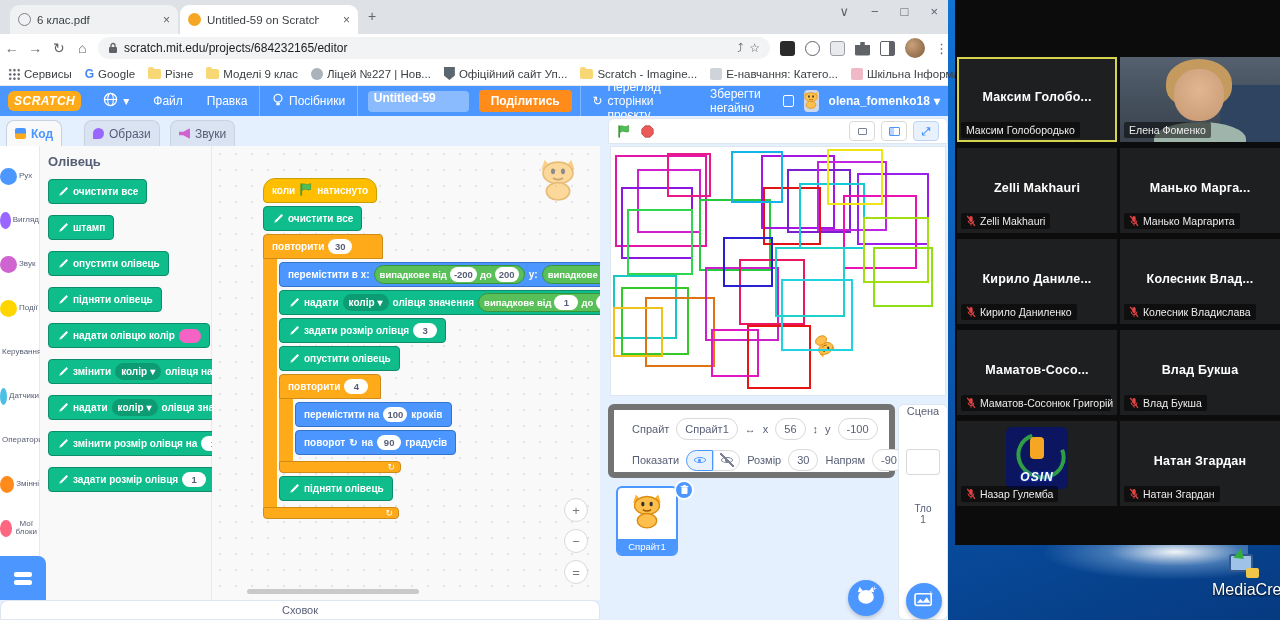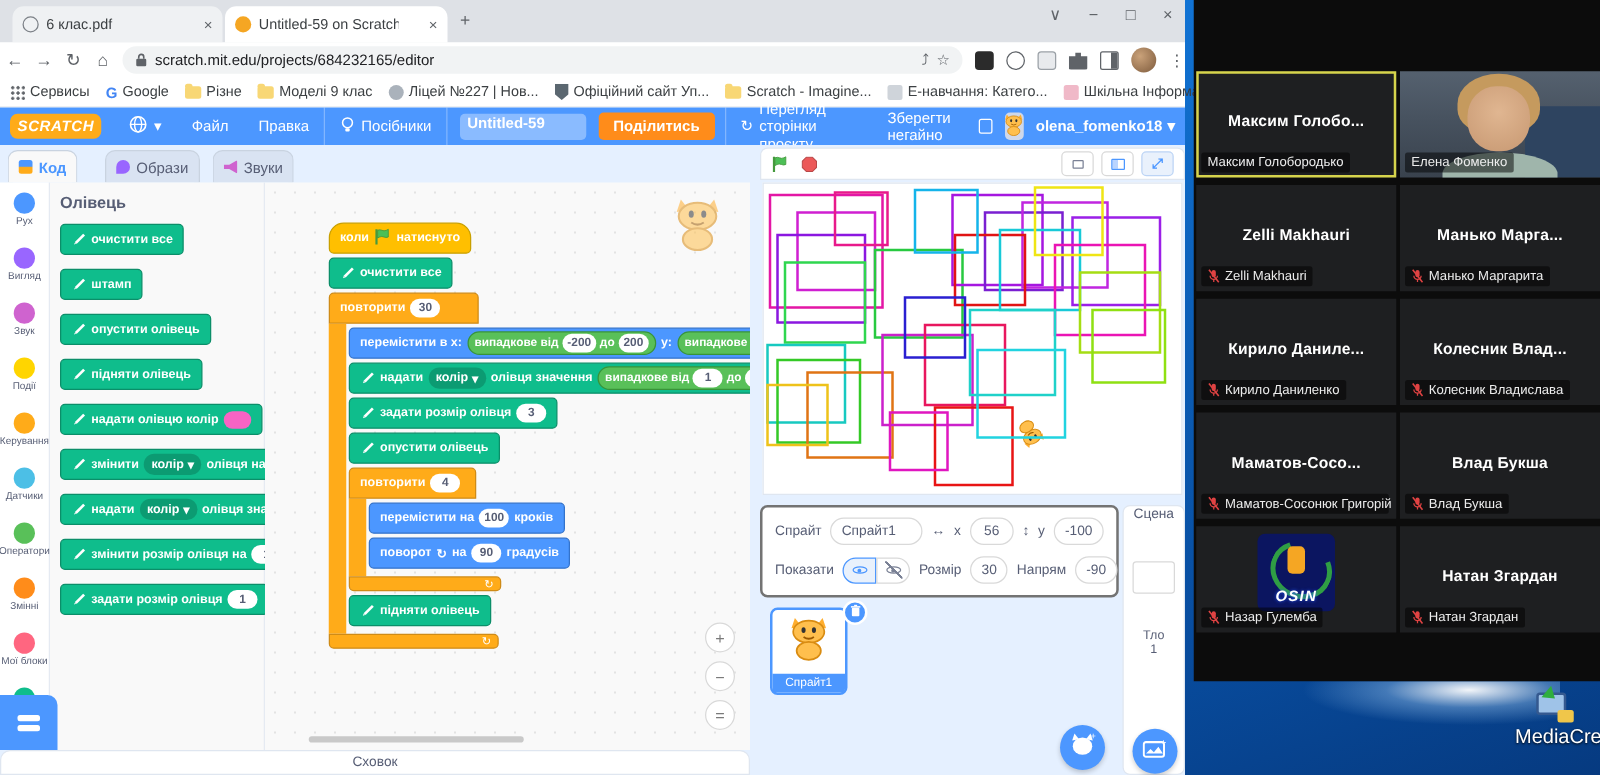--- a/index.html
+++ b/index.html
@@ -68,21 +68,21 @@
   
   #editor { position:absolute; left:0; top:116px; width:948px; height:504px; background:#e5f0ff; }
   .etab { position:absolute; top:4px; height:26px; border-radius:8px 8px 0 0; display:flex; align-items:center; gap:5px; padding:0 8px; font-size:12px; color:#575e75; background:#d9e3f2; border:1px solid #c9d3e0; border-bottom:none; }
   .etab.active { background:#f9f9f9; color:#4c97ff; font-weight:bold; }
   .tabicon { width:11px; height:11px; border-radius:2px; }
   .ti-code { background:linear-gradient(180deg,#4c97ff 45%,#ffab19 55%); }
   .ti-costume { background:#9966ff; border-radius:50% 50% 50% 0; }
   .ti-sound { background:#cf63cf; clip-path:polygon(0 35%,40% 35%,100% 0,100% 100%,40% 65%,0 65%); }
 
   #catstrip { position:absolute; left:0; top:30px; width:40px; height:454px; background:#fff; border-right:1px solid #e5eaf2; padding-top:8px; }
-  .cat { height:44px; display:flex; flex-direction:column; align-items:center; gap:2px; }
+  .cat { height:44px; display:flex; align-items:center; gap:2px; }
   .cat-dot { width:17px; height:17px; border-radius:50%; }
   .cat span { font-size:8px; color:#575e75; text-align:center; line-height:1; }
 
   #palette { position:absolute; left:40px; top:30px; width:172px; height:454px; background:#f9f9f9; border-right:1px solid #e5eaf2; padding:8px 0 0 8px; }
   #palette h3 { font-size:13px; color:#575e75; font-weight:bold; margin-bottom:10px; }
   .pscroll { position:absolute; left:198px; top:400px; width:5px; height:48px; background:#c9c9c9; border-radius:3px; }
 
   .blk { display:flex; align-items:center; gap:4px; height:25px; border-radius:4px; padding:0 8px; color:#fff; font-size:10px; font-weight:600; width:max-content; border:1px solid; white-space:nowrap; }
   .penb { background:#0fbd8c; border-color:#0b8e69; }
   .motion { background:#4c97ff; border-color:#3373cc; }
@@ -115,21 +115,21 @@
   
   #stagehdr { position:absolute; left:608px; top:2px; width:340px; height:26px; background:#fff; border:1px solid #dfe6f0; border-radius:6px 6px 0 0; display:flex; align-items:center; padding:0 8px; gap:10px; }
   .szbtn { width:26px; height:20px; border:1px solid #d9d9d9; border-radius:4px; display:flex; align-items:center; justify-content:center; }
   .szbtn .r1 { width:9px; height:7px; border:1.5px solid #7a8195; border-radius:1px; }
   .szbtn .r2 { width:11px; height:9px; border:1.5px solid #4c97ff; border-radius:1px; background:linear-gradient(90deg,#b9d4ff 50%,transparent 50%); }
   .szbtn.fs { background:#e9f1fc; border-color:#bcd4f5; color:#4c97ff; font-size:11px; font-weight:bold; }
   #stagecanvas { position:absolute; left:610px; top:30px; width:336px; height:250px; background:#fff; border:1px solid #dfe6f0; overflow:hidden; }
   .sq { position:absolute; border:2.5px solid; }
   #stagecat { position:absolute; left:202px; top:184px; width:20px; transform:rotate(150deg); }
 
-  #spritecard { position:absolute; left:608px; top:288px; width:287px; height:74px; background:#fff; border:2px solid #737373; border-radius:6px; padding:8px 10px; font-size:11px; color:#575e75; }
+  #spritecard { position:absolute; left:608px; top:288px; width:287px; height:74px; background:#fff; border:6px solid #737373; border-radius:6px; padding:8px 18px; font-size:11px; color:#575e75; }
   .srow { display:flex; align-items:center; gap:7px; margin-bottom:9px; }
   .pill { border:1px solid #d9d9d9; border-radius:12px; height:22px; display:flex; align-items:center; justify-content:center; font-size:11px; color:#575e75; padding:0 8px; background:#fff; }
   .eyebtn { width:27px; height:21px; border:1px solid #d9d9d9; display:flex; align-items:center; justify-content:center; background:#fff; color:#7a8195; }
   .eyebtn.on { background:#e9f1fc; border-color:#4c97ff; color:#4c97ff; }
   .eye { width:14px; height:14px; position:relative; }
   .eye::before { content:""; position:absolute; inset:4px 1px; border:1.4px solid currentColor; border-radius:50%; }
   .eye::after { content:""; position:absolute; left:5.8px; top:6.4px; width:2.6px; height:2.6px; background:currentColor; border-radius:50%; }
   .eye.crossed { background:linear-gradient(45deg,transparent 46%,currentColor 46% 54%,transparent 54%); }
 
   #spritelist { position:absolute; left:608px; top:366px; width:287px; height:138px; }

